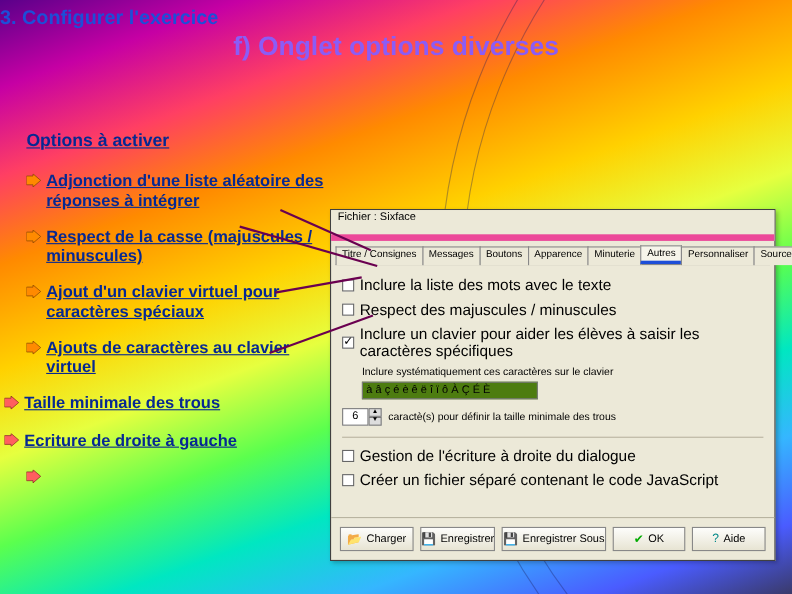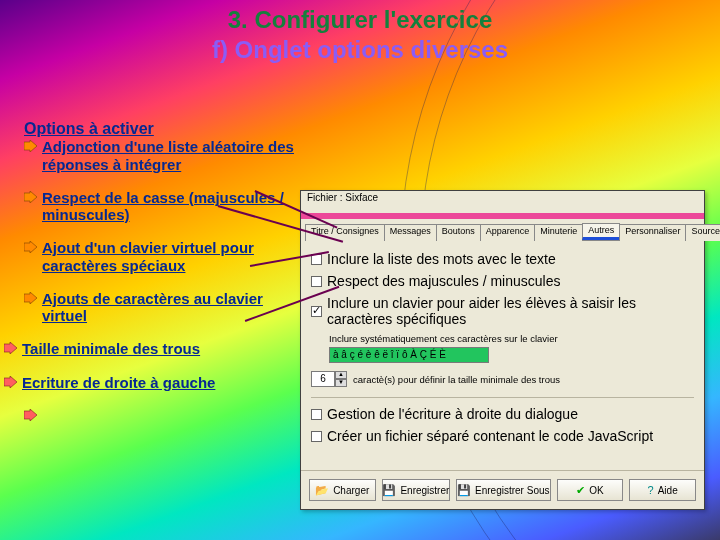--- a/index.html
+++ b/index.html
@@ -40,23 +40,23 @@
     z-index: 1;
   }
   .content {
     position: relative;
     z-index: 2;
     width: 100%;
   }
   
   .title {
     margin: 6px 0 2px 0;
-    text-align: center;
-    color: #15803d;
-    font-size: 24px;
+    text-align: left;
+    color: #1d4ed8;
+    font-size: 18px;
     font-weight: bold;
   }
   .subtitle {
     text-align: center;
     color: #8b5cf6;
     font-size: 24px;
     font-weight: bold;
     margin-bottom: 14px;
   }
   
@@ -65,20 +65,21 @@
     left: 24px;
     top: 120px;
     width: 275px;
     color: #062892;
     font-weight: bold;
     font-size: 15px;
     line-height: 1.15;
   }
   .section-label {
     font-size: 16px;
+    margin-bottom: 18px;
     text-decoration: underline;
   }
   .bullet {
     margin-bottom: 16px;
     position: relative;
     padding-left: 18px;
     text-decoration: underline;
   }
   .bullet .arrow {
     position: absolute;
@@ -162,21 +163,21 @@
   }
   .sublabel {
     font-size: 9.5px;
     margin: 0 0 3px 18px;
   }
   .txt-input {
     margin: 0 0 8px 18px;
     width: 160px;
     height: 16px;
     border: 1px solid #7a7a7a;
-    background: #22c55e;
+    background: #4d7c0f;
     padding: 1px 3px;
     font-size: 10px;
   }
   .spin-row {
     display: flex;
     align-items: center;
     gap: 6px;
     margin: 2px 0 10px 0;
     font-size: 9.5px;
   }

